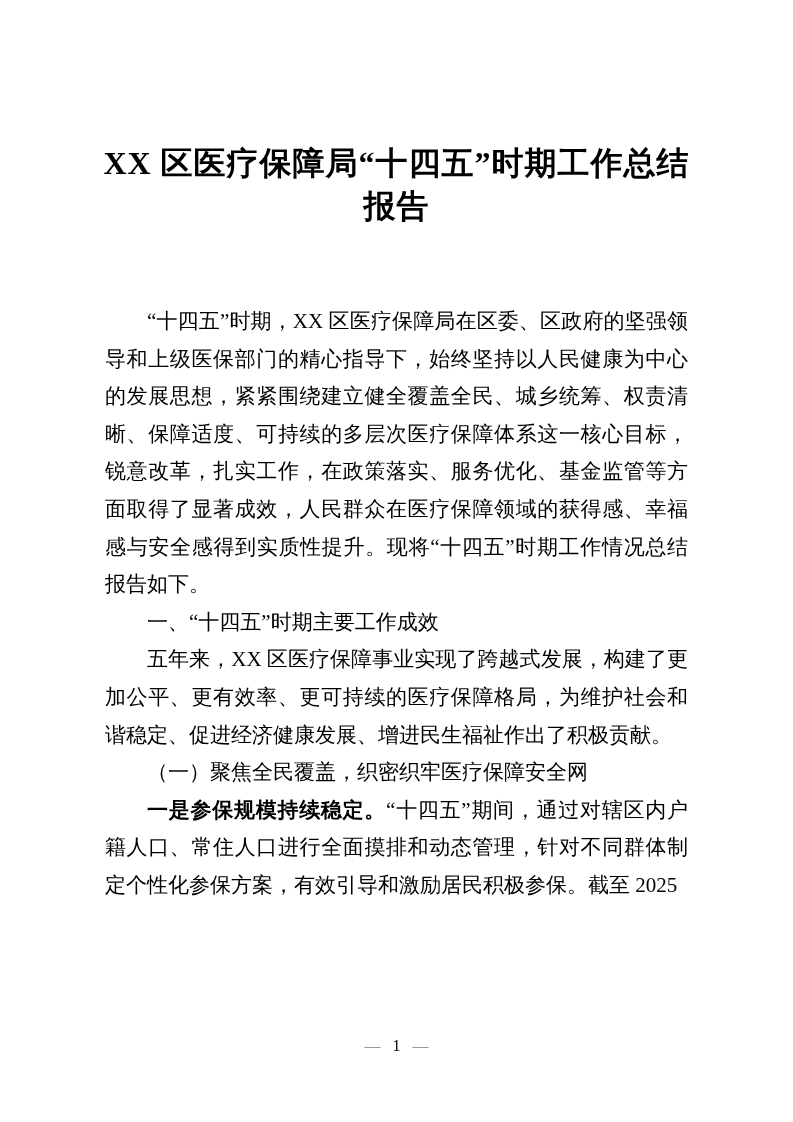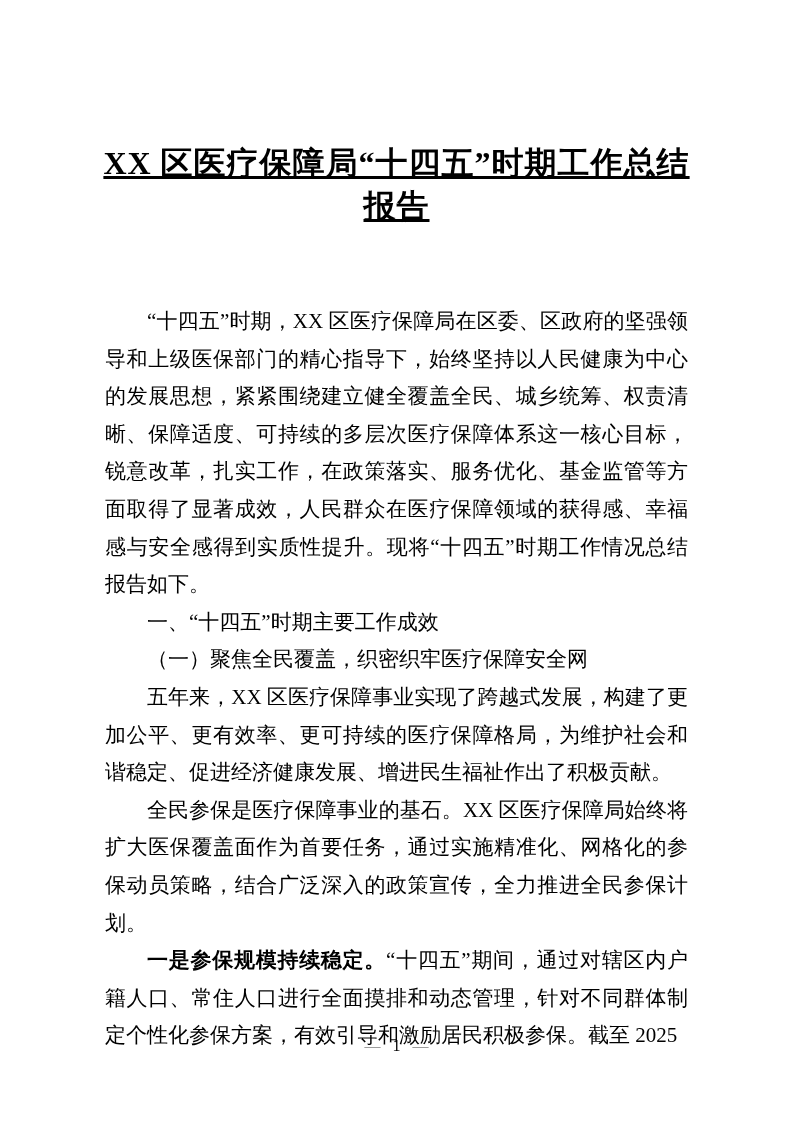--- a/index.html
+++ b/index.html
@@ -20,21 +20,20 @@
     position: absolute;
     top: 142px;
     left: 98px;
     right: 98px;
     margin: 0;
     font-size: 32px;
     line-height: 43px;
     font-weight: bold;
     text-align: center;
     letter-spacing: 1px;
-    text-decoration: underline;
   }
   .content {
     position: absolute;
     top: 262px;
     left: 105px;
     width: 583px;
     margin-top: 41px;
   }
   .para {
     margin: 0;
@@ -75,25 +74,24 @@
 <div class="page">
 
   <h1 class="doc-title">XX 区医疗保障局“十四五”时期工作总结报告</h1>
 
   <div class="content">
 
     <p class="para">“十四五”时期，XX 区医疗保障局在区委、区政府的坚强领导和上级医保部门的精心指导下，始终坚持以人民健康为中心的发展思想，紧紧围绕建立健全覆盖全民、城乡统筹、权责清晰、保障适度、可持续的多层次医疗保障体系这一核心目标，锐意改革，扎实工作，在政策落实、服务优化、基金监管等方面取得了显著成效，人民群众在医疗保障领域的获得感、幸福感与安全感得到实质性提升。现将“十四五”时期工作情况总结报告如下。</p>
 
     <p class="para heading">一、“十四五”时期主要工作成效</p>
 
+    <p class="para">五年来，XX 区医疗保障事业实现了跨越式发展，构建了更加公平、更有效率、更可持续的医疗保障格局，为维护社会和谐稳定、促进经济健康发展、增进民生福祉作出了积极贡献。</p>
+
     <p class="para heading">（一）聚焦全民覆盖，织密织牢医疗保障安全网</p>
 
-    <p class="para">五年来，XX 区医疗保障事业实现了跨越式发展，构建了更加公平、更有效率、更可持续的医疗保障格局，为维护社会和谐稳定、促进经济健康发展、增进民生福祉作出了积极贡献。</p>
-
-    <p class="para">全民参保是医疗保障事业的基石。XX 区医疗保障局始终将扩大医保覆盖面作为首要任务，通过实施精准化、网格化的参保动员策略，结合广泛深入的政策宣传，全力推进全民参保计划。</p>
 
     <p class="para"><span class="bold-lead">一是参保规模持续稳定。</span><span>“十四五”期间，通过对辖区内户籍人口、常住人口进行全面摸排和动态管理，针对不同群体制定个性化参保方案，有效引导和激励居民积极参保。截至 2025</span></p>
 
   </div>
 
   <div class="footer">
     <span class="dash">—</span><span class="page-num">1</span><span class="dash">—</span>
   </div>
 
 </div>

